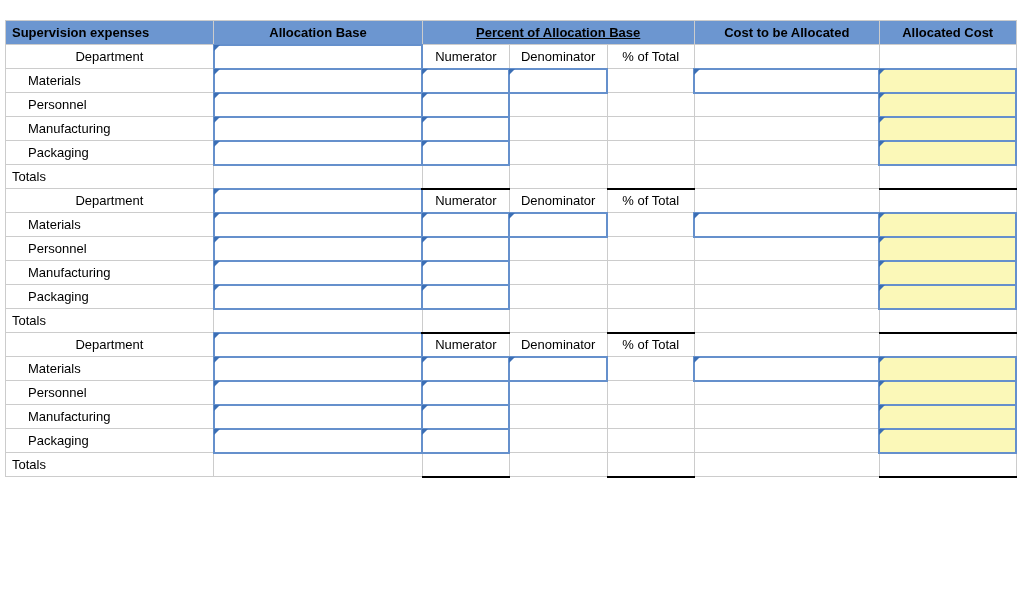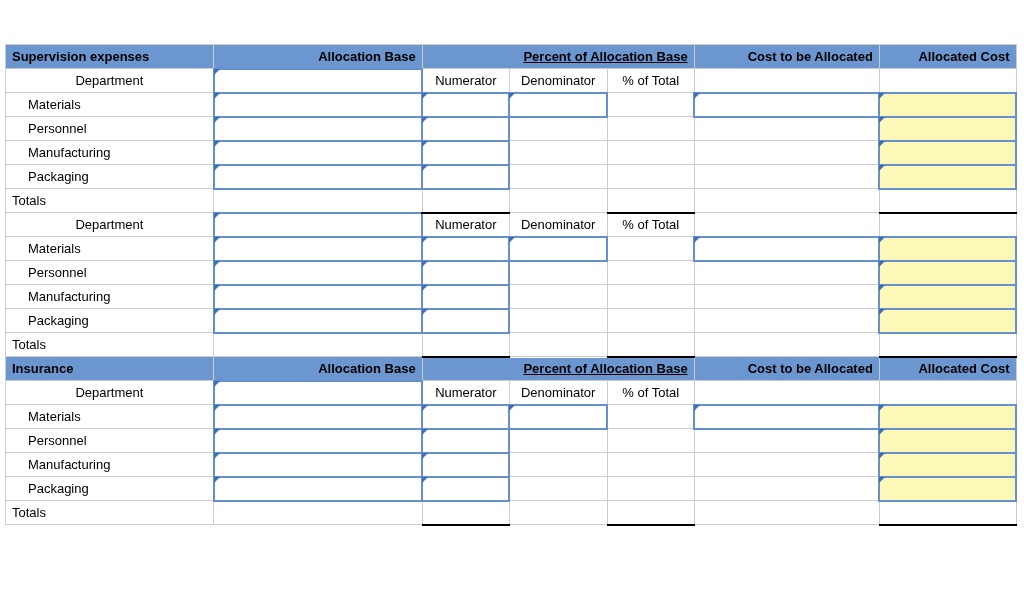--- a/index.html
+++ b/index.html
@@ -7,34 +7,33 @@
     padding: 20px 5px;
     font-family: Arial, Helvetica, sans-serif;
     font-size: 13px;
     color: #000;
     background: #fff;
   }
   table {
     border-collapse: collapse;
     width: 1012px;
     table-layout: fixed;
-    margin-top: 24px;
   }
   td {
     border: 1px solid #ccc;
     height: 24px;
     padding: 2px 6px;
     box-sizing: border-box;
     vertical-align: middle;
     position: relative;
   }
   .header-row td {
     background: #6c96d0;
     font-weight: bold;
-    text-align: right;
+    text-align: center;
     color: #000;
   }
   .header-row td.left {
     text-align: left;
   }
   .header-row td.underlined {
     text-decoration: underline;
   }
   .subhead td {
     text-align: center;
@@ -249,27 +248,20 @@
       </tr>
       <tr class="totals-row">
         <td class="">Totals</td>
         <td class=""></td>
         <td class="bottom-line top-line"></td>
         <td class=""></td>
         <td class="bottom-line top-line"></td>
         <td class=""></td>
         <td class="bottom-line top-line"></td>
       </tr>
-      <tr class="header-row">
-        <td class="left">Insurance</td>
-        <td>Allocation Base</td>
-        <td class="underlined" colspan="3">Percent of Allocation Base</td>
-        <td>Cost to be Allocated</td>
-        <td>Allocated Cost</td>
-      </tr>
       <tr class="subhead">
         <td class="">Department</td>
         <td class="input-cell">
           <span class="corner"></span>
         </td>
         <td class="">Numerator</td>
         <td class="">Denominator</td>
         <td class="">% of Total</td>
         <td class=""></td>
         <td class=""></td>

